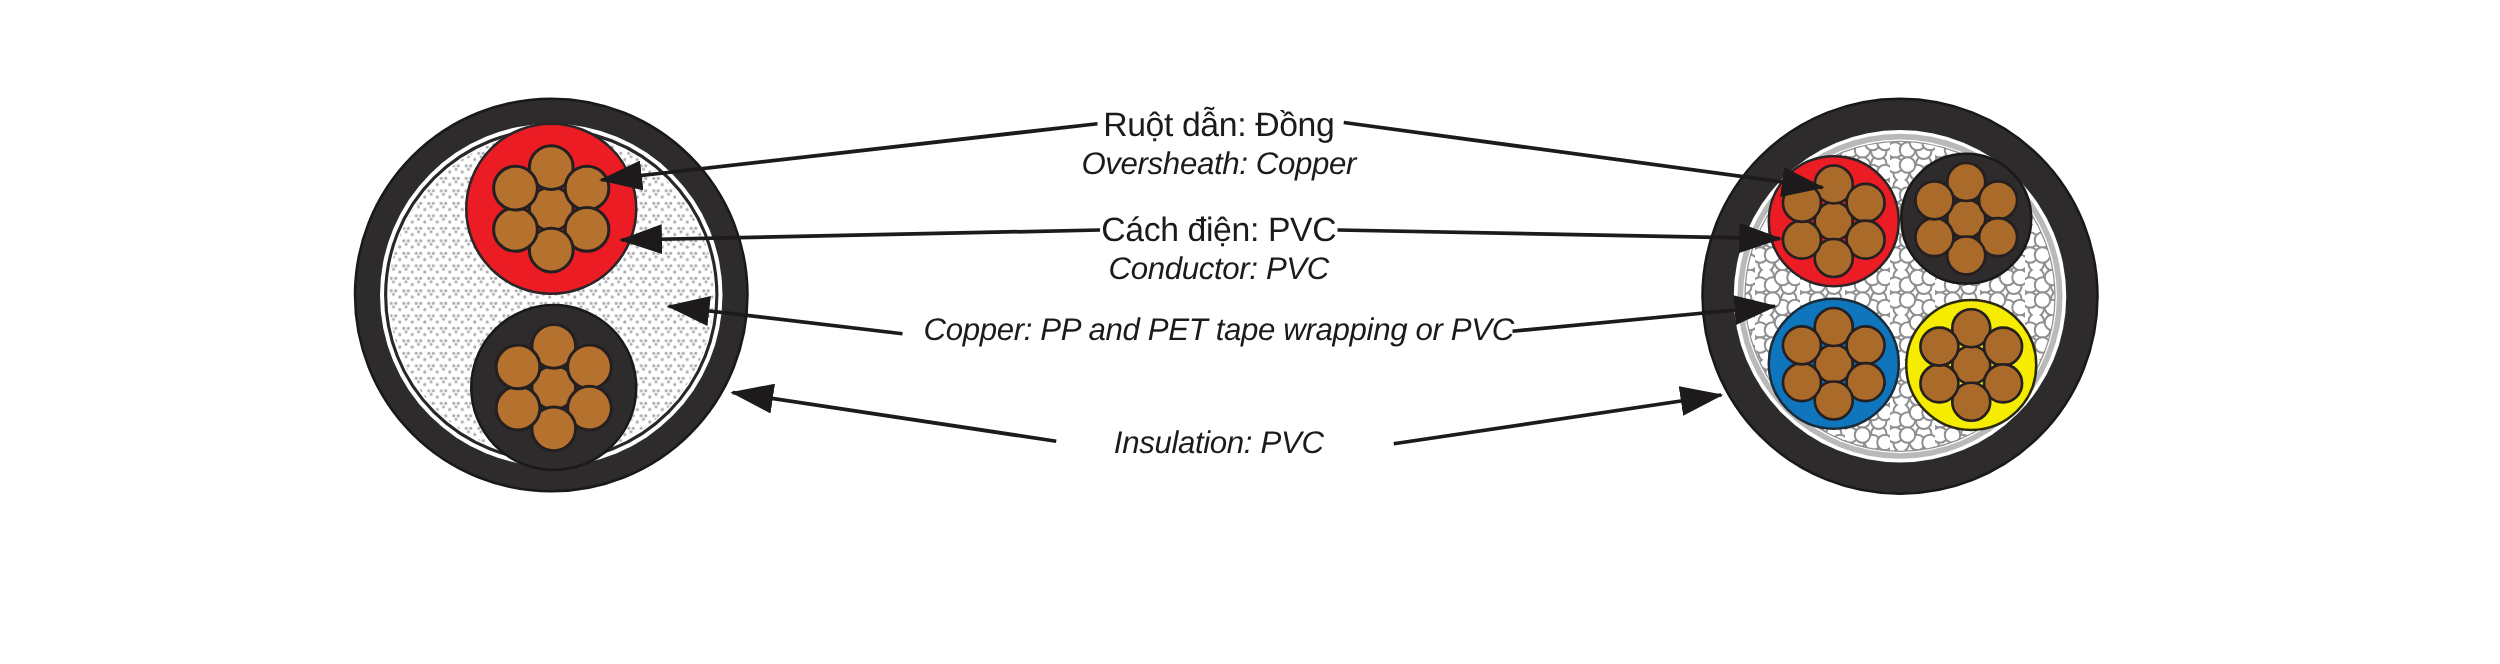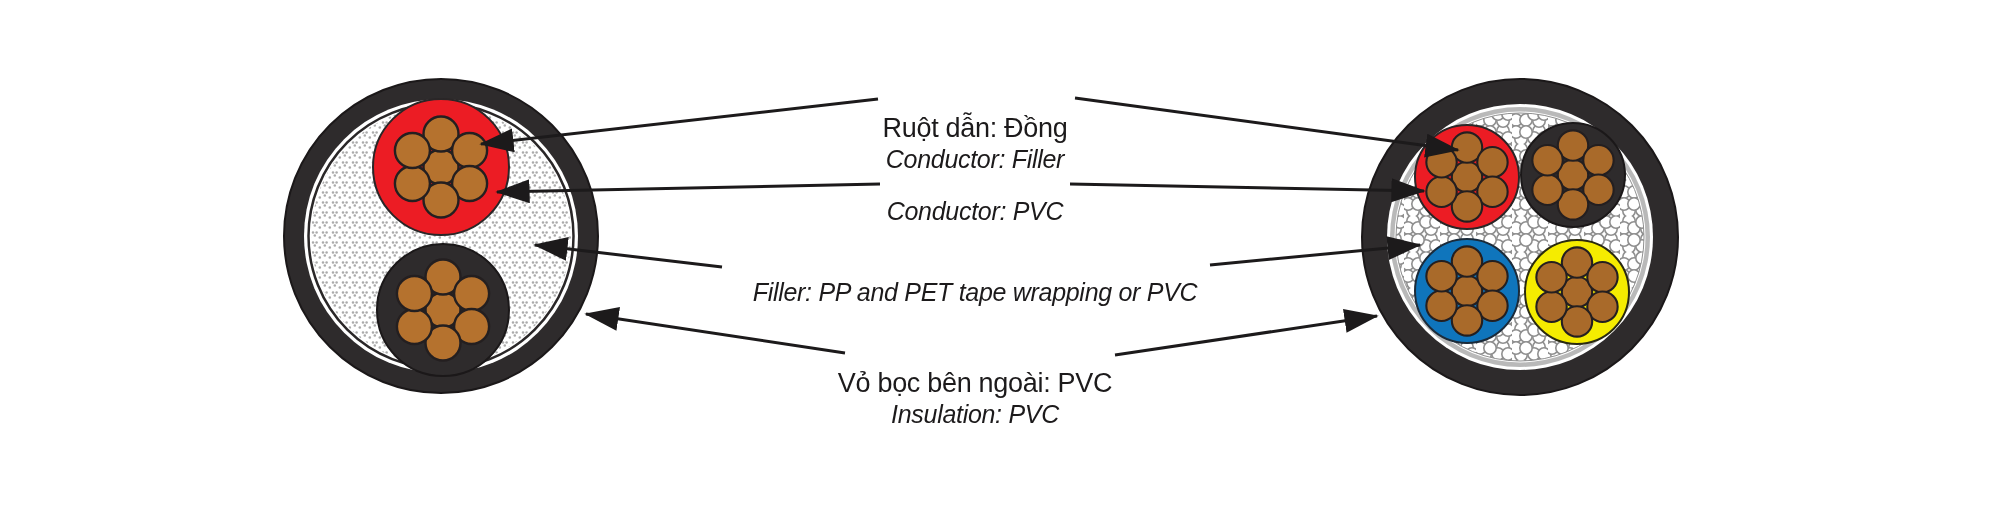--- a/index.html
+++ b/index.html
@@ -10,21 +10,20 @@
     overflow:hidden;
     font-family:"Liberation Sans", sans-serif;
   }
   #diagram-svg{position:absolute;left:0;top:0;}
   .label{
     position:absolute;
     left:660px;width:630px;
     text-align:center;
     color:#1c1a1b;
     letter-spacing:-0.3px;
-    margin-top:28px;
   }
   .label .vi{
     font-size:27px;line-height:32px;font-weight:500;
     white-space:nowrap;
   }
   .label .en{
     font-size:25px;line-height:30px;font-style:italic;
     white-space:nowrap;
   }
   .leader{stroke:#1c1a1b;stroke-width:3;fill:none;}
@@ -143,26 +142,26 @@
       <path class="leader" marker-end="url(#ah)" d="M845,353 L586,314"></path>
       <path class="leader" marker-end="url(#ah)" d="M1075,98 L1458,150"></path>
       <path class="leader" marker-end="url(#ah)" d="M1070,184 L1424,191"></path>
       <path class="leader" marker-end="url(#ah)" d="M1210,265 L1420,245"></path>
       <path class="leader" marker-end="url(#ah)" d="M1115,355 L1377,316"></path>
     </g>
   </svg>
 
   <div class="label" style="top:84px">
     <div class="vi">Ruột dẫn: Đồng</div>
-    <div class="en">Conductor: Filler</div>
+    <div class="en">Oversheath: Copper</div>
   </div>
   <div class="label" style="top:168px">
+    <div class="vi">Cách điện: PVC</div>
     <div class="en">Conductor: PVC</div>
   </div>
   <div class="label" style="top:249px">
-    <div class="en">Filler: PP and PET tape wrapping or PVC</div>
+    <div class="en">Copper: PP and PET tape wrapping or PVC</div>
   </div>
   <div class="label" style="top:339px">
-    <div class="vi">Vỏ bọc bên ngoài: PVC</div>
     <div class="en">Insulation: PVC</div>
   </div>
 
 </div>
 
 </body></html>

